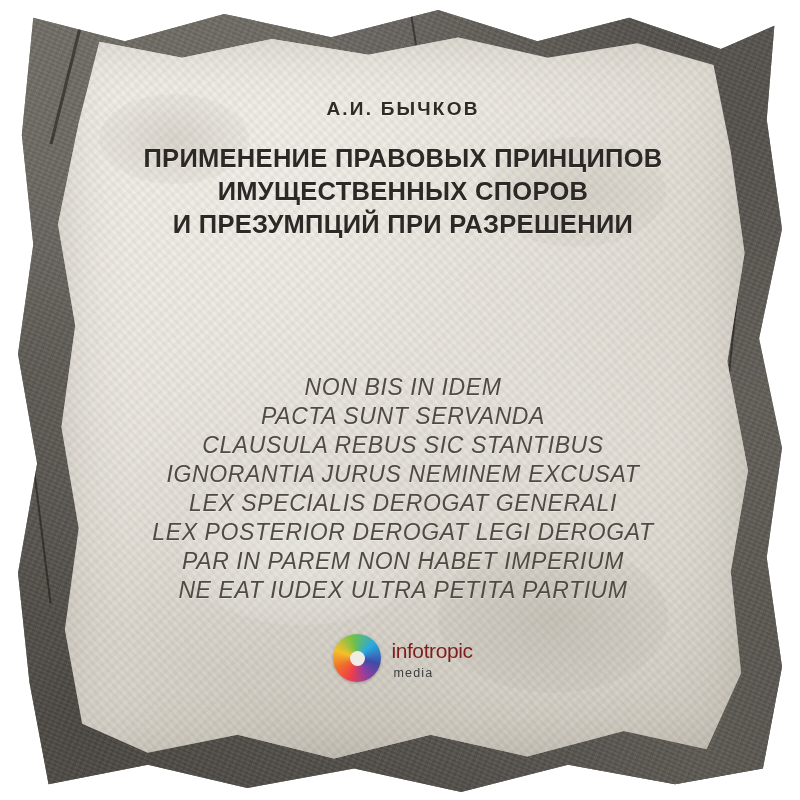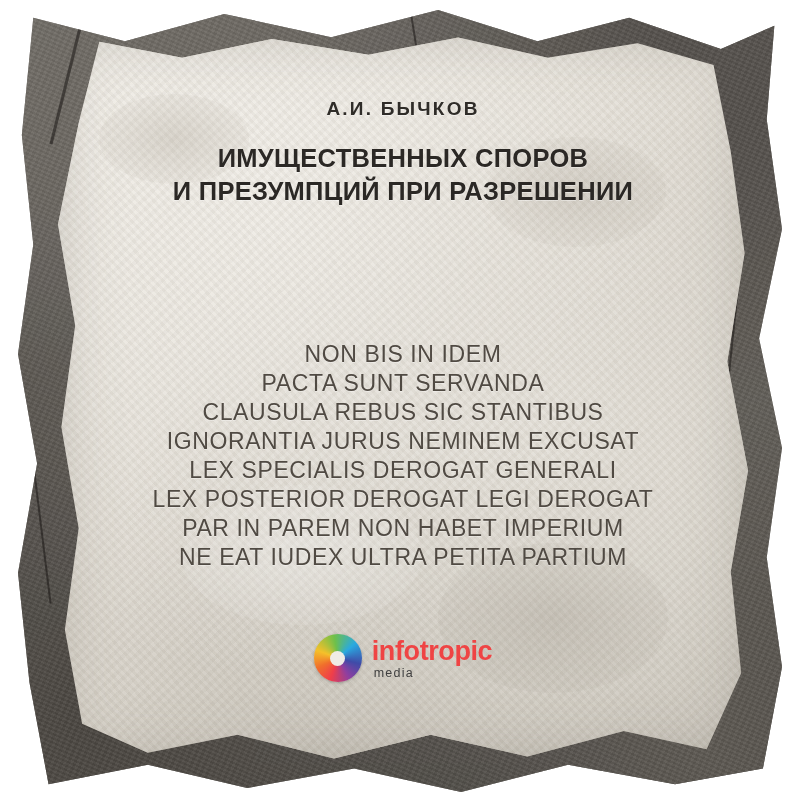--- a/index.html
+++ b/index.html
@@ -129,20 +129,21 @@
     letter-spacing: 0.3px;
     color: #2b2825;
     text-shadow: 0 1px 0 rgba(255,255,255,0.4);
   }
 
   .maxims {
     margin-top: 132px;
     width: 620px;
     text-align: center;
     color: #504a43;
+    font-style: italic;
   }
   .maxim {
     font-size: 23px;
     line-height: 29px;
     letter-spacing: 0.6px;
     font-weight: 500;
     text-shadow: 0 1px 0 rgba(255,255,255,0.35);
   }
 
   
@@ -178,23 +179,23 @@
     border-radius: 50%;
     background: #efece6;
   }
   .logo-text {
     margin-left: 10px;
     display: flex;
     flex-direction: column;
     align-items: flex-start;
   }
   .logo-name {
-    font-size: 27px;
-    font-weight: 700;
-    color: #ef4444;
+    font-size: 21px;
+    font-weight: 400;
+    color: #7f1d1d;
     letter-spacing: -0.4px;
     line-height: 28px;
   }
   .logo-sub {
     font-size: 12.5px;
     color: #404040;
     letter-spacing: 1.2px;
     margin-top: 1px;
     margin-left: 2px;
   }
@@ -219,20 +220,21 @@
     <div class="slab-blotch" style="left:62%;top:14%;width:180px;height:110px;background:radial-gradient(ellipse,rgba(150,142,128,0.22),rgba(150,142,128,0));"></div>
     <div class="slab-blotch" style="left:18%;top:62%;width:240px;height:140px;background:radial-gradient(ellipse,rgba(255,255,255,0.30),rgba(255,255,255,0));"></div>
     <div class="slab-blotch" style="left:55%;top:70%;width:230px;height:150px;background:radial-gradient(ellipse,rgba(145,138,125,0.26),rgba(145,138,125,0));"></div>
   </div>
 
   <div class="content">
 
     <div class="author">А.И. БЫЧКОВ</div>
 
     <div class="title">
+      <div>ПРИМЕНЕНИЕ ПРАВОВЫХ ПРИНЦИПОВ</div>
       <div>ИМУЩЕСТВЕННЫХ СПОРОВ</div>
       <div>И ПРЕЗУМПЦИЙ ПРИ РАЗРЕШЕНИИ</div>
     </div>
 
     <div class="maxims">
       <div class="maxim">NON BIS IN IDEM</div>
       <div class="maxim">PACTA SUNT SERVANDA</div>
       <div class="maxim">CLAUSULA REBUS SIC STANTIBUS</div>
       <div class="maxim">IGNORANTIA JURUS NEMINEM EXCUSAT</div>
       <div class="maxim">LEX SPECIALIS DEROGAT GENERALI</div>

